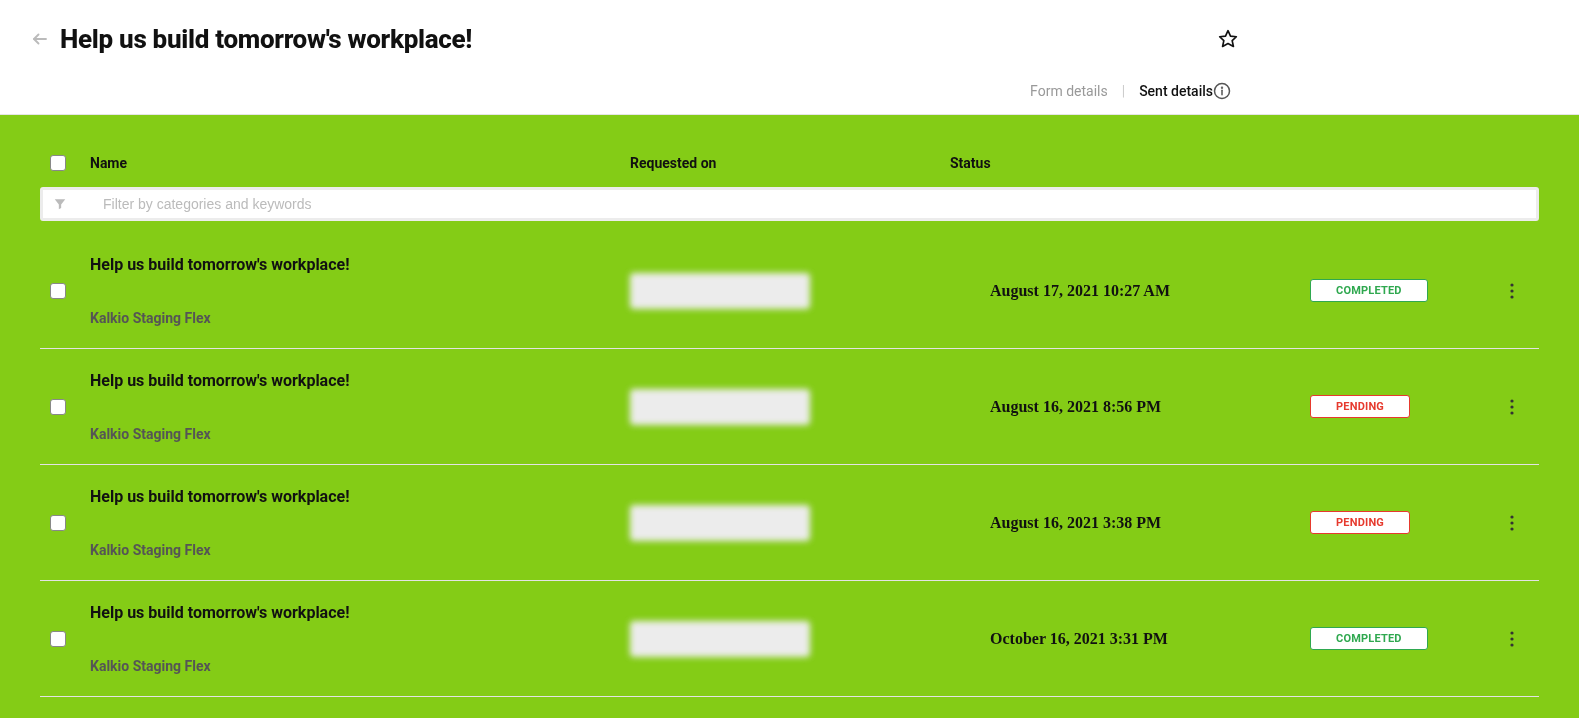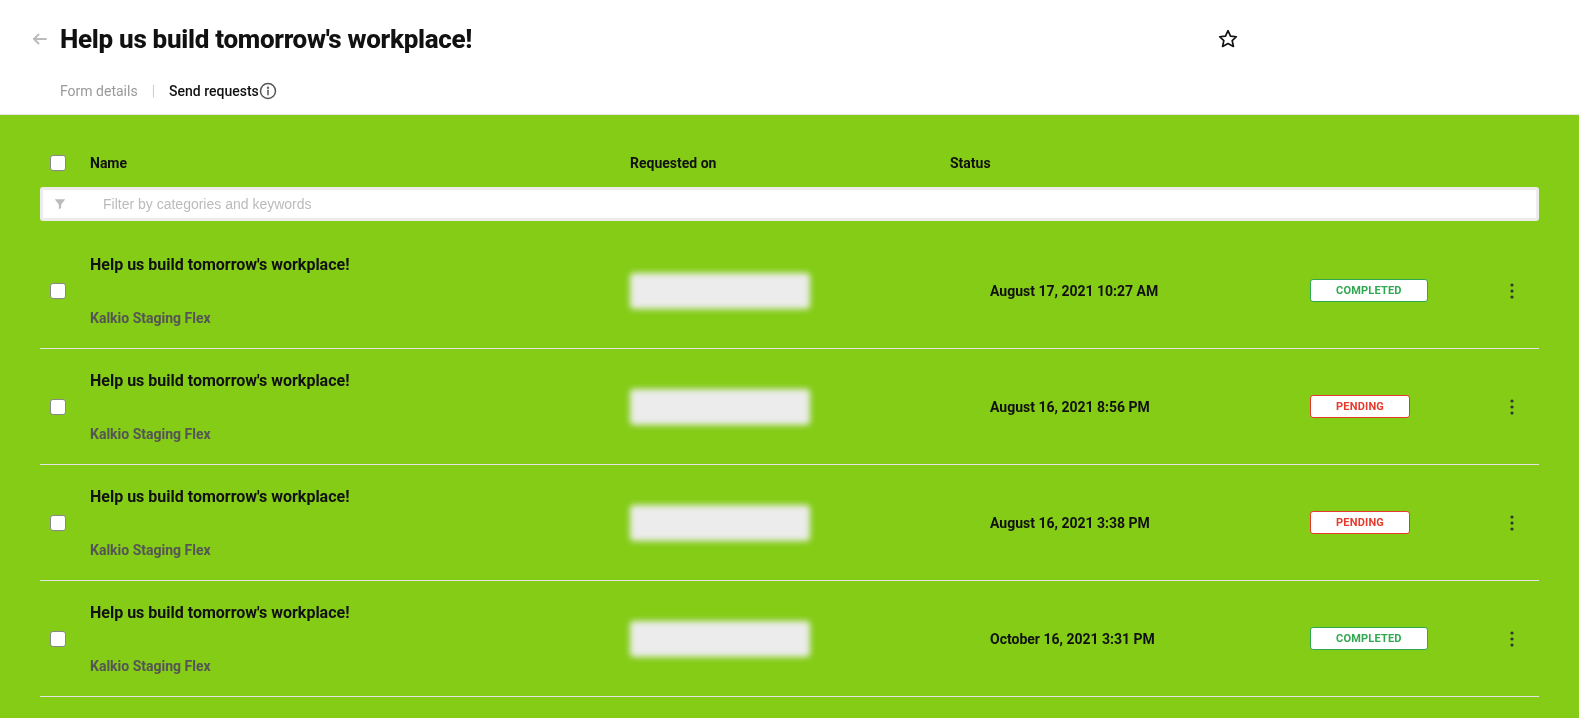--- a/index.html
+++ b/index.html
@@ -44,21 +44,21 @@
   }
   .icon-btn {
     width: 22px; height: 22px;
     display: flex; align-items: center; justify-content: center;
     cursor: pointer;
     color: #111;
   }
   .tabs-row {
     display: flex;
     align-items: center;
-    justify-content: flex-start;
+    justify-content: flex-end;
     margin-top: 28px;
   }
   .tabs-left {
     display: flex;
     align-items: center;
     gap: 14px;
     padding-left: 30px;
     padding-bottom: 14px;
   }
   .tab {
@@ -153,21 +153,21 @@
     color: #555;
     margin-top: 36px;
   }
   .cust-blur {
     background: #ececec;
     border-radius: 4px;
     filter: blur(3px);
     height: 36px;
     width: 180px;
   }
-  .req-text { font-size: 14px; color: #111; }
+  .req-text { font-size: 16px; color: #111; font-family: Liberation Serif, serif; }
   .badge {
     display: inline-block;
     font-size: 11px;
     font-weight: 700;
     padding: 4px 25px;
     border-radius: 3px;
     letter-spacing: 0.2px;
   }
   .badge.completed {
     color: #2fa84f;
@@ -223,21 +223,21 @@
         <svg width="20" height="20" viewBox="0 0 24 24" fill="none" stroke="currentColor" stroke-width="2" stroke-linejoin="round" stroke-linecap="round">
             <polygon points="12 2 15 8.5 22 9.3 17 14 18.5 21 12 17.5 5.5 21 7 14 2 9.3 9 8.5 12 2"></polygon>
           </svg>
       </div>
     </div>
   </div>
   <div class="tabs-row">
     <div class="tabs-left">
       <span class="tab">Form details</span>
       <span class="tab-sep">|</span>
-      <span class="tab active">Send requests</span>
+      <span class="tab active">Sent details</span>
     </div>
     <div class="tabs-right">
       <div class="info-icon">
         <svg width="18" height="18" viewBox="0 0 24 24" fill="none" stroke="currentColor" stroke-width="2" stroke-linecap="round" stroke-linejoin="round">
             <circle cx="12" cy="12" r="10"></circle>
             <line x1="12" y1="11" x2="12" y2="17"></line>
             <circle cx="12" cy="7.5" r="0.6" fill="currentColor"></circle>
           </svg>
       </div>
     </div>

